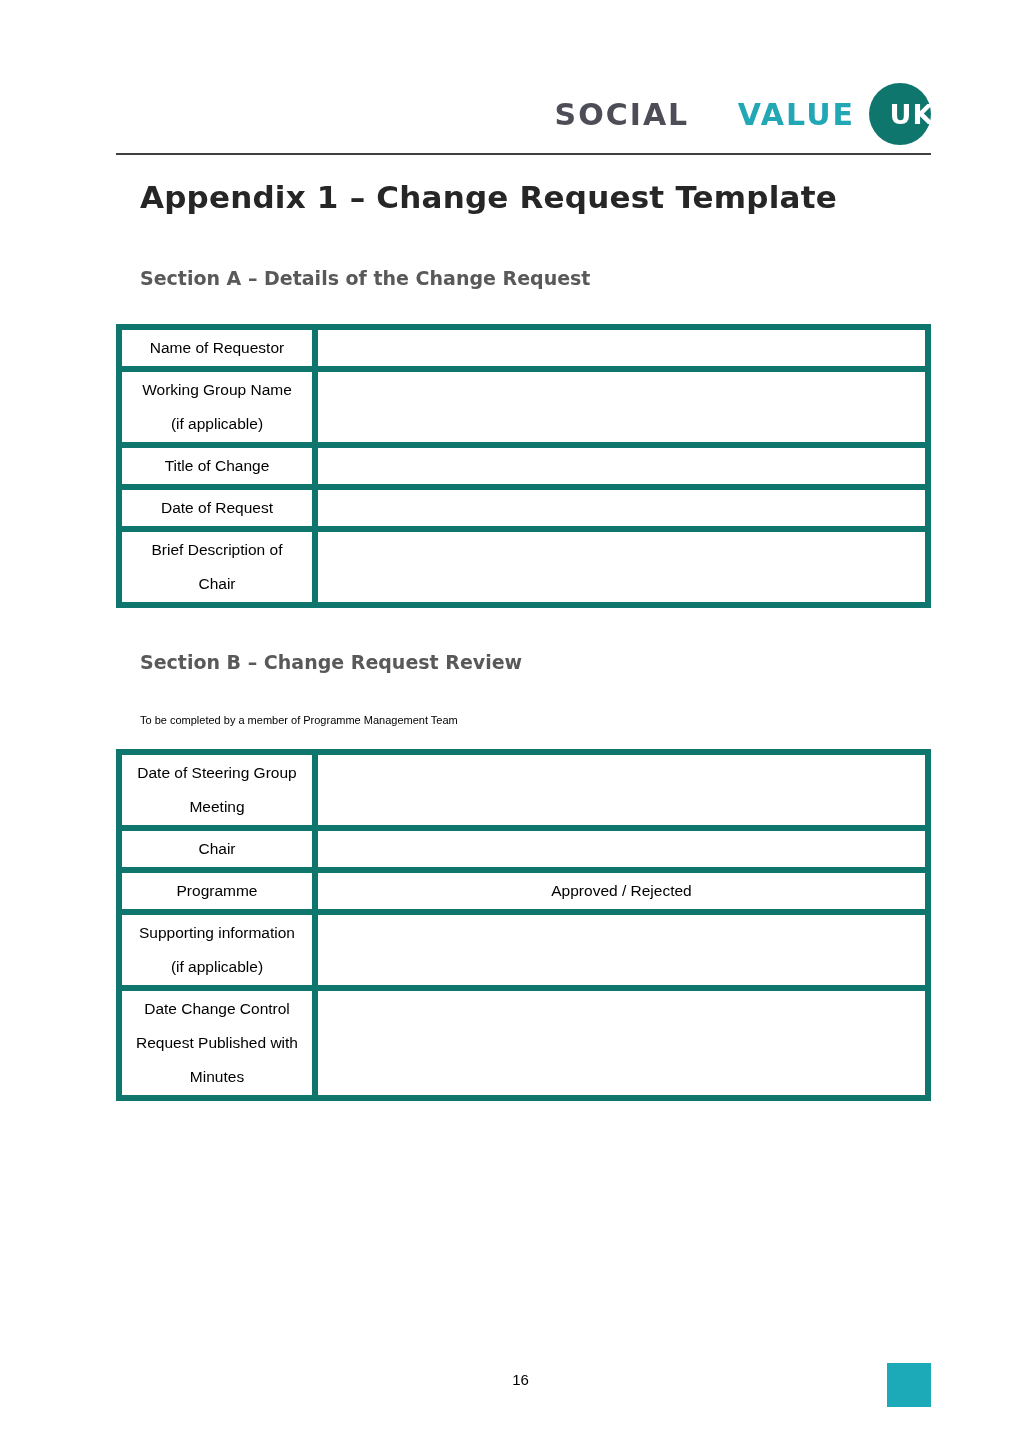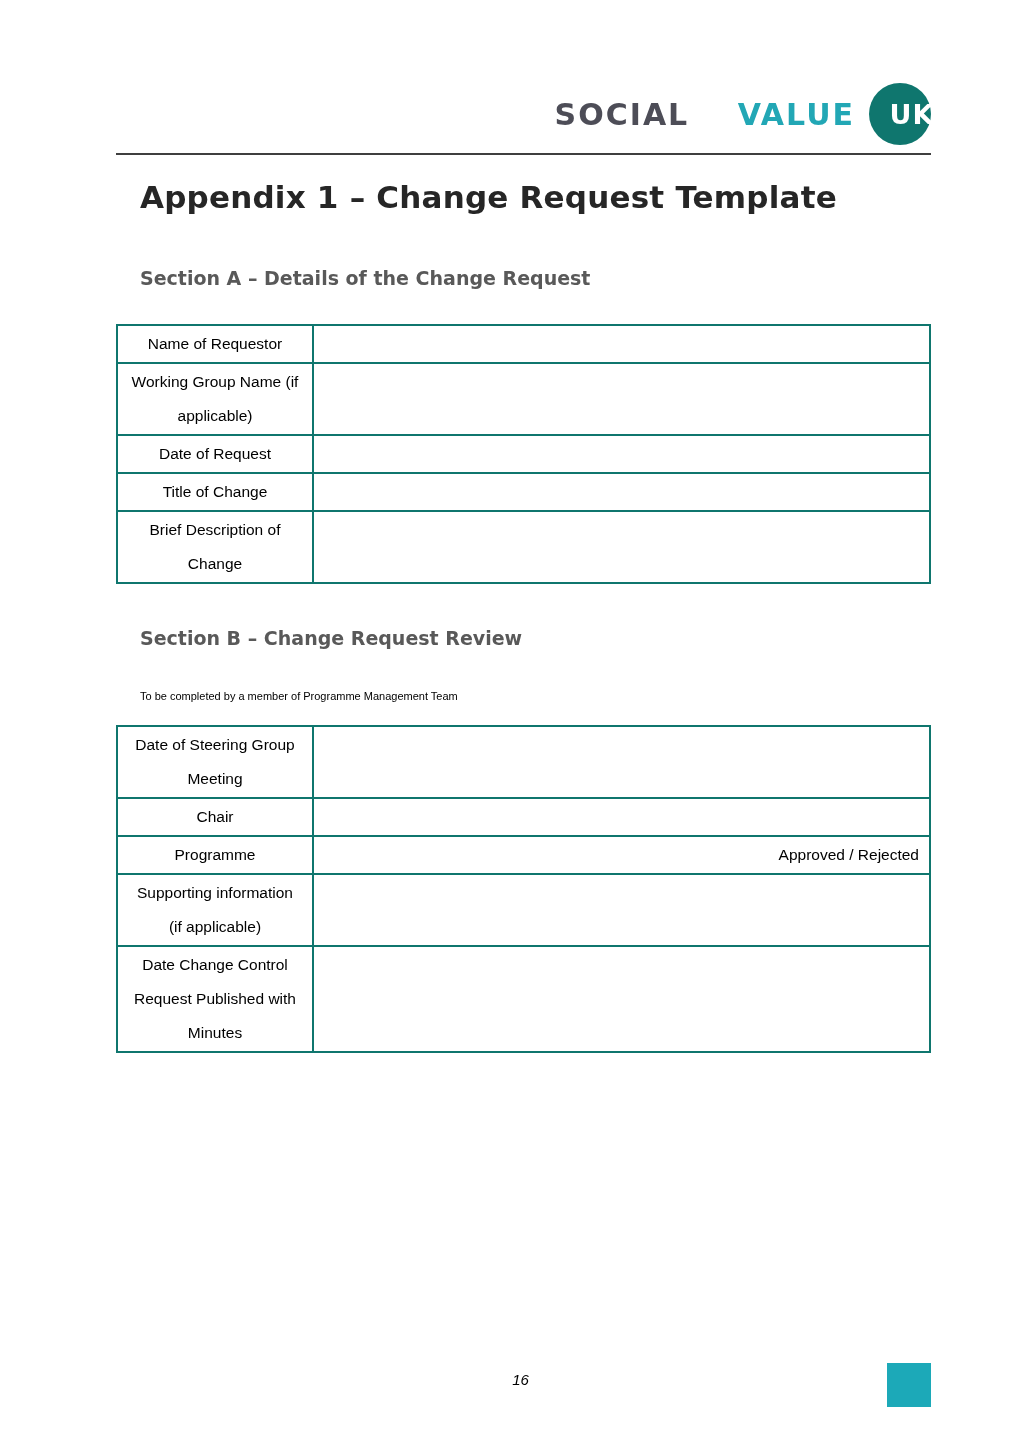--- a/index.html
+++ b/index.html
@@ -82,43 +82,42 @@
   
   table.form-table {
     width: 100%;
     border-collapse: collapse;
     font-size: 15.5px;
     table-layout: fixed;
   }
   .table-a { margin-top: 35px; }
   .table-b { margin-top: 23px; }
   table.form-table td {
-    border: 2px solid #0f766e;
+    border: 6px solid #0f766e;
     vertical-align: middle;
     line-height: 34px;
   }
   td.label-cell {
     width: 196px;
     text-align: center;
     padding: 1px 12px;
   }
   td.value-cell {
     padding: 1px 10px;
   }
-  td.value-cell.centered { text-align: right; }
+  td.value-cell.centered { text-align: center; }
 
   
   .page-number {
     position: absolute;
     left: 0; right: 7px;
     bottom: 60px;
     text-align: center;
     font-size: 15px;
     color: #000000;
-    font-style: italic;
   }
   .corner-square {
     position: absolute;
     right: 93px;
     bottom: 41px;
     width: 44px;
     height: 44px;
     background: #1ca9b8;
   }
 </style>
@@ -145,29 +144,29 @@
       <tbody>
         <tr>
           <td class="label-cell">Name of Requestor</td>
           <td class="value-cell"></td>
         </tr>
         <tr>
           <td class="label-cell">Working Group Name (if applicable)</td>
           <td class="value-cell"></td>
         </tr>
         <tr>
+          <td class="label-cell">Title of Change</td>
+          <td class="value-cell"></td>
+        </tr>
+        <tr>
           <td class="label-cell">Date of Request</td>
           <td class="value-cell"></td>
         </tr>
         <tr>
-          <td class="label-cell">Title of Change</td>
-          <td class="value-cell"></td>
-        </tr>
-        <tr>
-          <td class="label-cell">Brief Description of Change</td>
+          <td class="label-cell">Brief Description of Chair</td>
           <td class="value-cell"></td>
         </tr>
       </tbody>
     </table>
 
     <h2 class="section-heading section-b-heading">Section B – Change Request Review</h2>
 
     <p class="note">To be completed by a member of Programme Management Team</p>
 
     <table class="form-table table-b">

